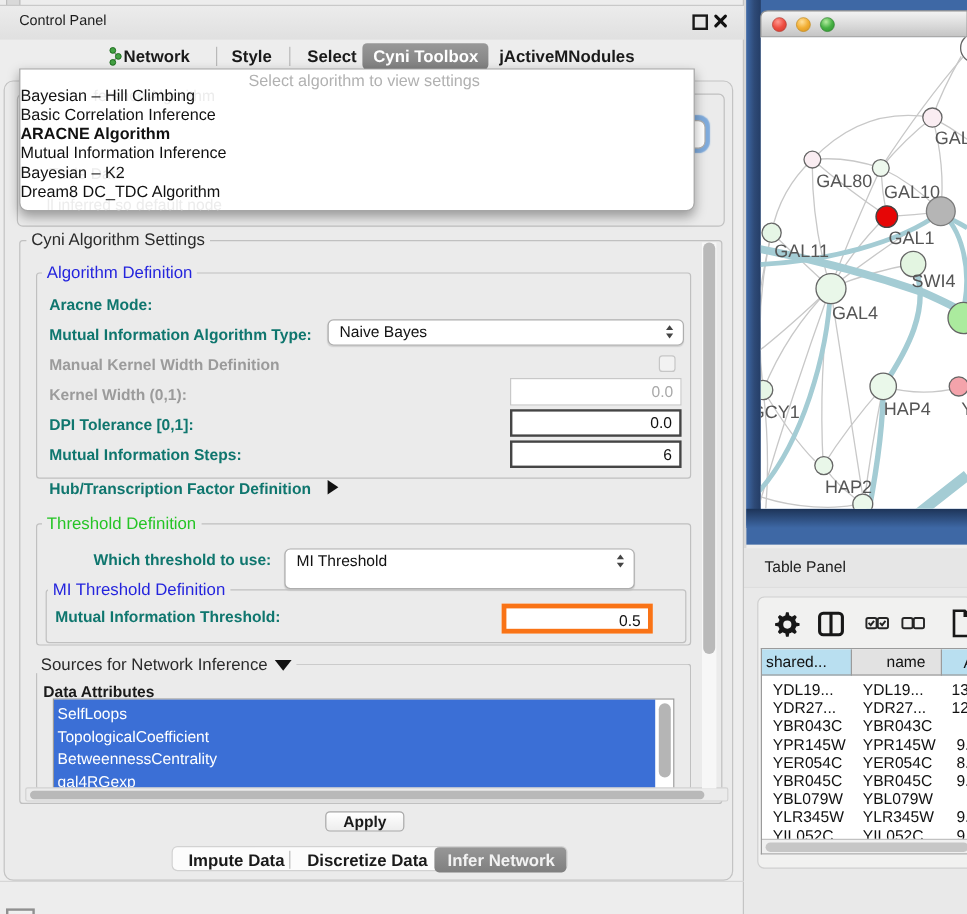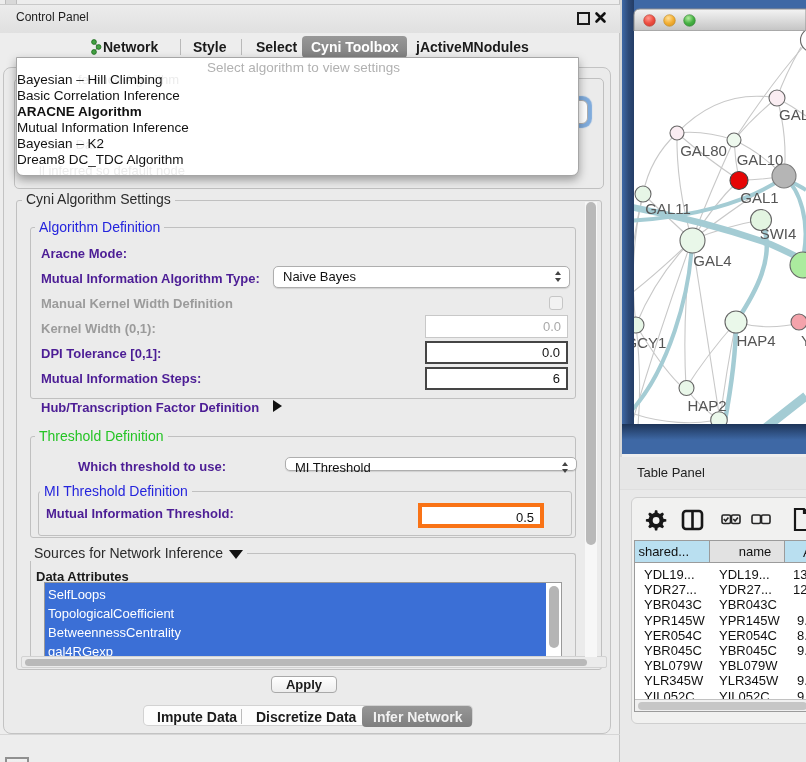--- a/index.html
+++ b/index.html
@@ -1,20 +1,20 @@
 <!DOCTYPE html>
 <html><head>
 <meta charset="utf-8">
 <style>
 html,body{margin:0;padding:0;}
 body{width:806px;height:762px;overflow:hidden;position:relative;
  font-family:"Liberation Sans",sans-serif;background:#ededed;-webkit-font-smoothing:antialiased;}
 .abs{position:absolute;}
 .b{font-weight:bold;}
-.lbl{position:absolute;font-size:13px;font-weight:bold;color:#4c1d95;white-space:nowrap;}
+.lbl{position:absolute;font-size:13px;font-weight:bold;color:#0f766e;white-space:nowrap;}
 .glbl{position:absolute;font-size:13px;font-weight:bold;color:#9b9b9b;white-space:nowrap;}
 .combo{position:absolute;background:#fff;border:1px solid #aeaeae;border-radius:5px;
  font-size:13px;color:#111;box-sizing:border-box;white-space:nowrap;
  box-shadow:0 1px 1px rgba(0,0,0,0.12);}
 .combo .ct{position:absolute;left:9px;top:2px;}
 .arrows{position:absolute;right:7px;top:4px;width:7px;}
 .arrows .up{width:0;height:0;border-left:3.5px solid transparent;border-right:3.5px solid transparent;border-bottom:4.5px solid #444;margin-bottom:2.5px;}
 .arrows .dn{width:0;height:0;border-left:3.5px solid transparent;border-right:3.5px solid transparent;border-top:4.5px solid #444;}
 .field{position:absolute;background:#fff;font-size:13px;color:#111;text-align:right;
  box-sizing:border-box;padding-right:6px;}
@@ -81,21 +81,21 @@
   <div class="field" style="left:425px;top:341px;width:143px;height:23px;border:2px solid #454545;line-height:19px;">0.0</div>
   <div class="lbl" style="left:41px;top:371px;">Mutual Information Steps:</div>
   <div class="field" style="left:425px;top:367px;width:143px;height:23px;border:2px solid #454545;line-height:19px;">6</div>
 
   <div class="lbl" style="left:41px;top:400px;">Hub/Transcription Factor Definition</div>
   <div class="abs" style="left:273px;top:400px;width:0;height:0;border-top:6px solid transparent;border-bottom:6px solid transparent;border-left:9px solid #111;"></div>
 
   <div class="abs tpanel" style="left:30px;top:436px;width:544px;height:100px;"></div>
   <div class="ttitle" style="left:35px;top:429px;color:#25c425;">Threshold Definition</div>
   <div class="lbl" style="left:78px;top:459px;">Which threshold to use:</div>
-  <div class="combo" style="left:237px;top:457px;width:292px;height:14px;margin-left:48px;">
+  <div class="combo" style="left:237px;top:457px;width:292px;height:34px;">
     <div class="ct">MI Threshold</div>
     <div class="arrows">
         <div class="up"></div>
         <div class="dn"></div>
       </div>
   </div>
   <div class="abs tpanel" style="left:38px;top:491px;width:532px;height:43px;"></div>
   <div class="ttitle" style="left:40px;top:484px;color:#2424dd;">MI Threshold Definition</div>
   <div class="lbl" style="left:46px;top:506px;">Mutual Information Threshold:</div>
   <div class="field" style="left:418px;top:503px;width:126px;height:25px;border:4px solid #f97316;line-height:21px;">0.5</div>

